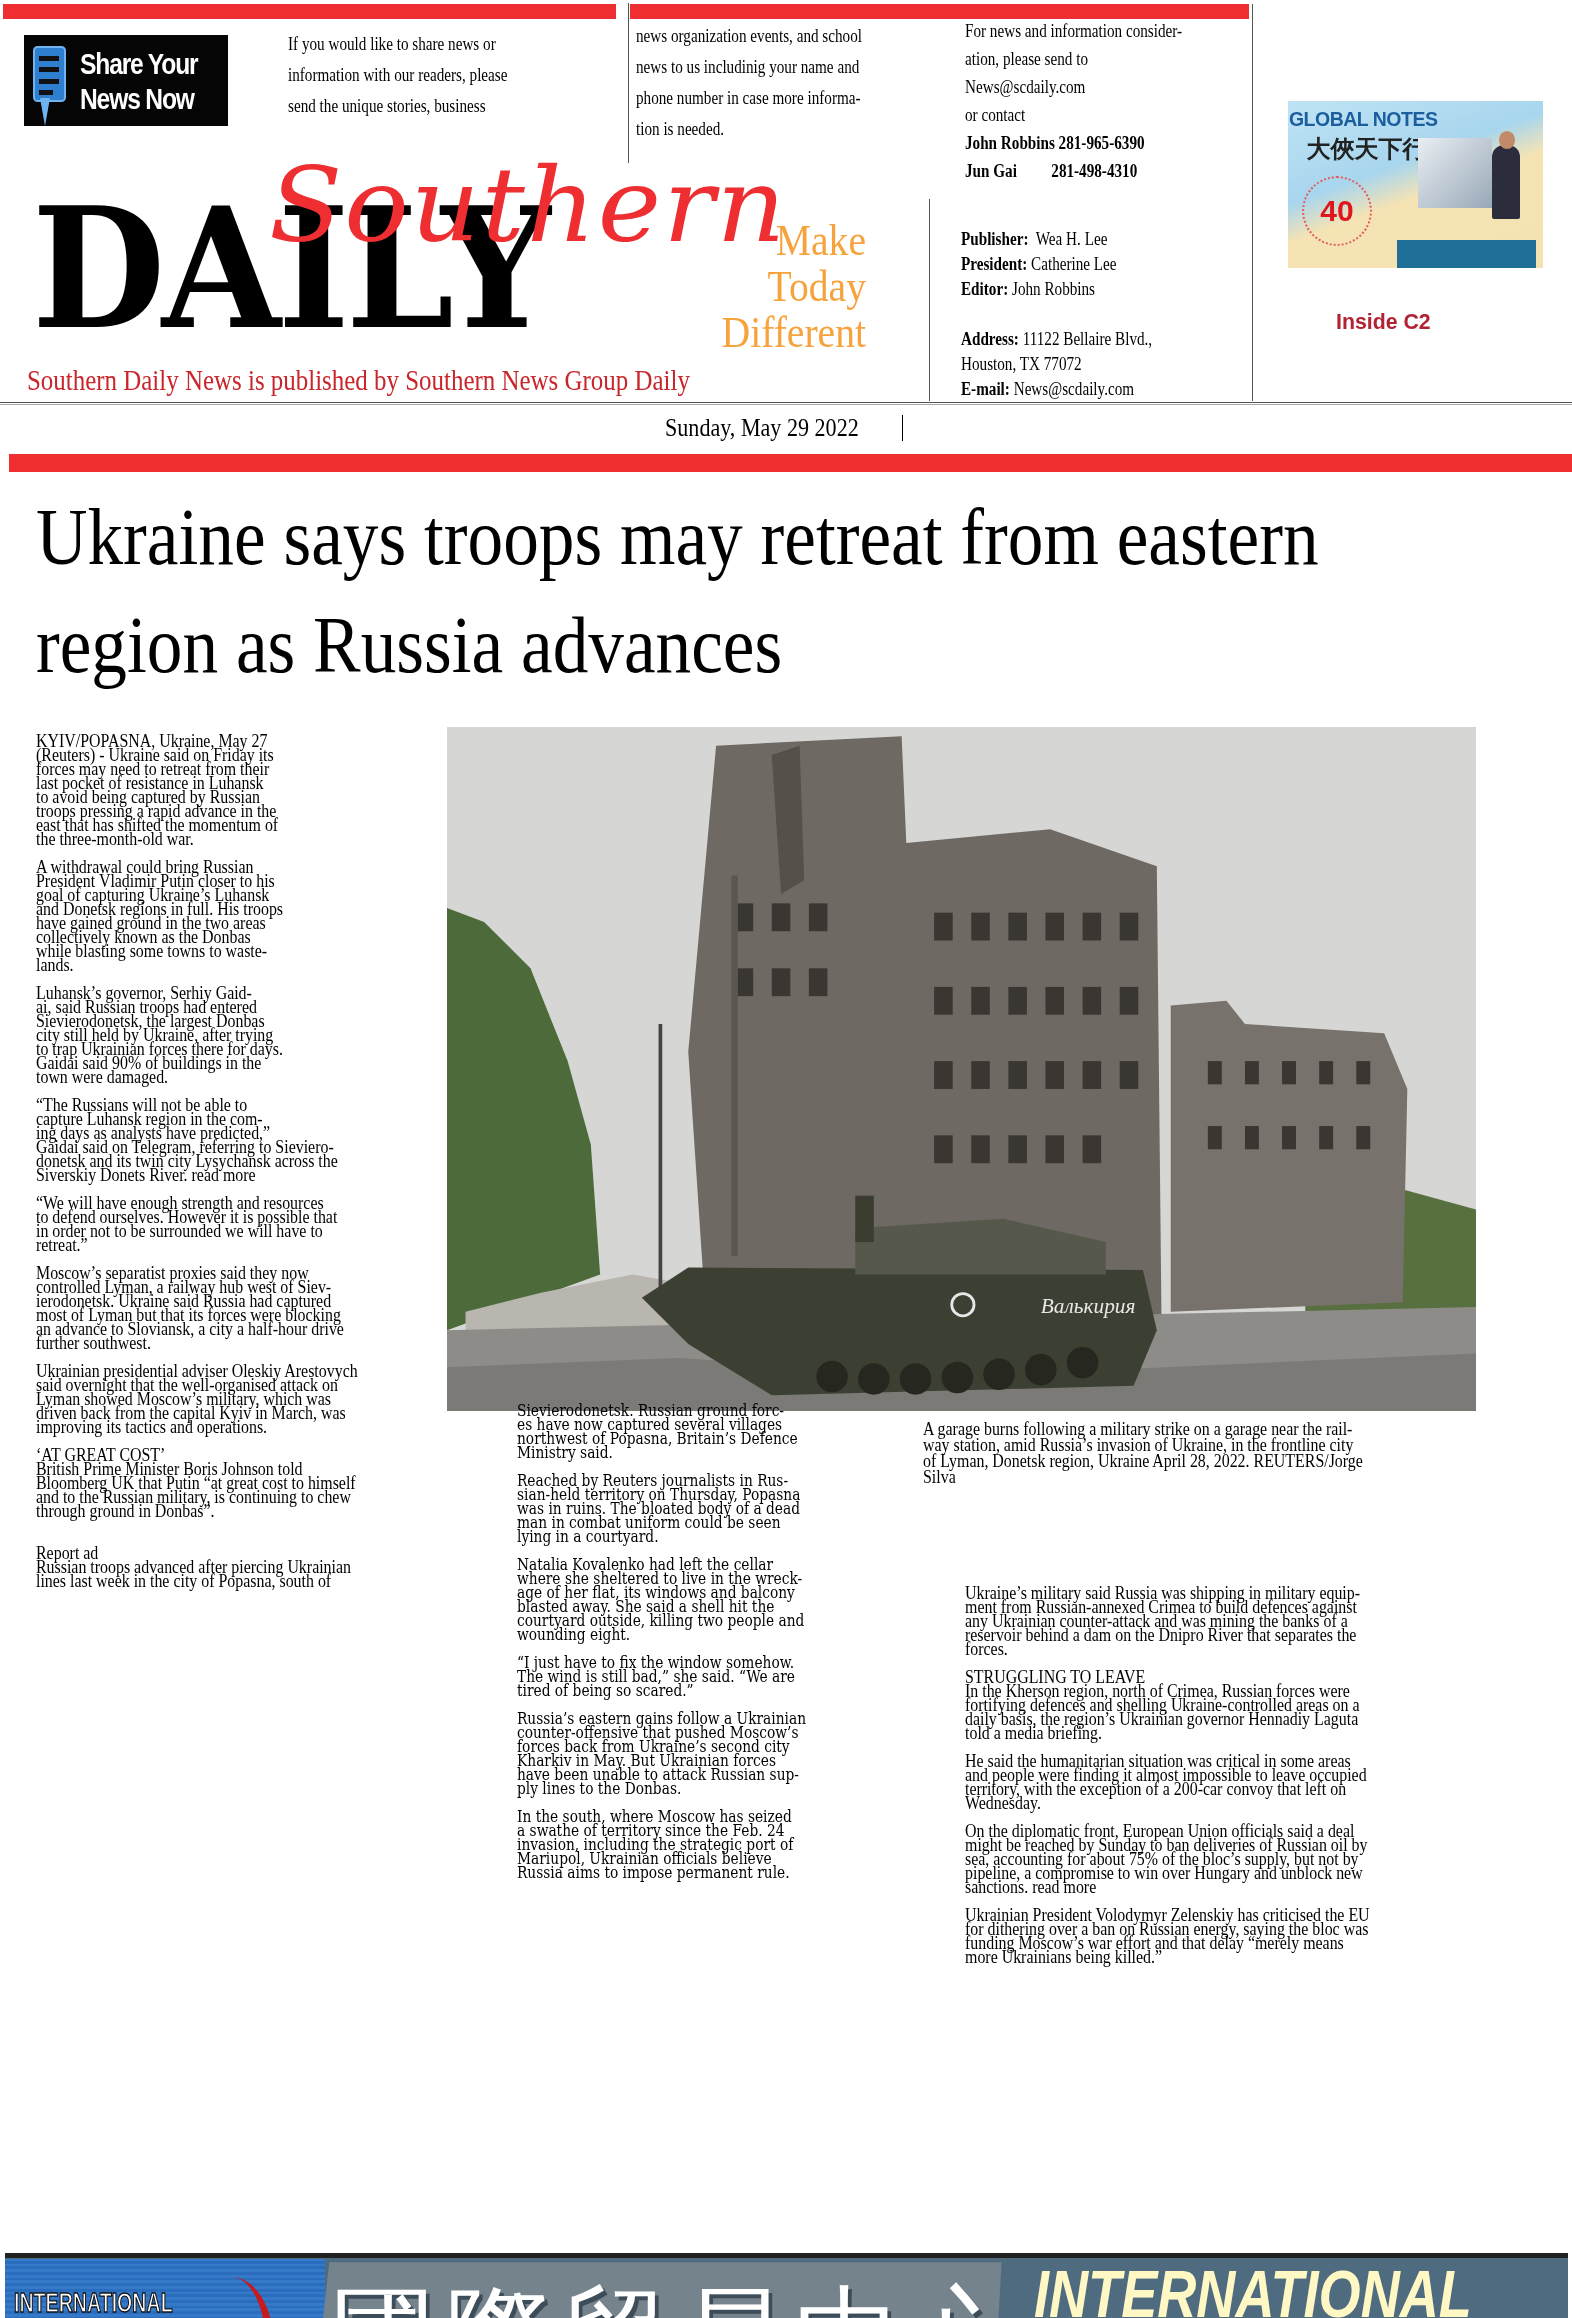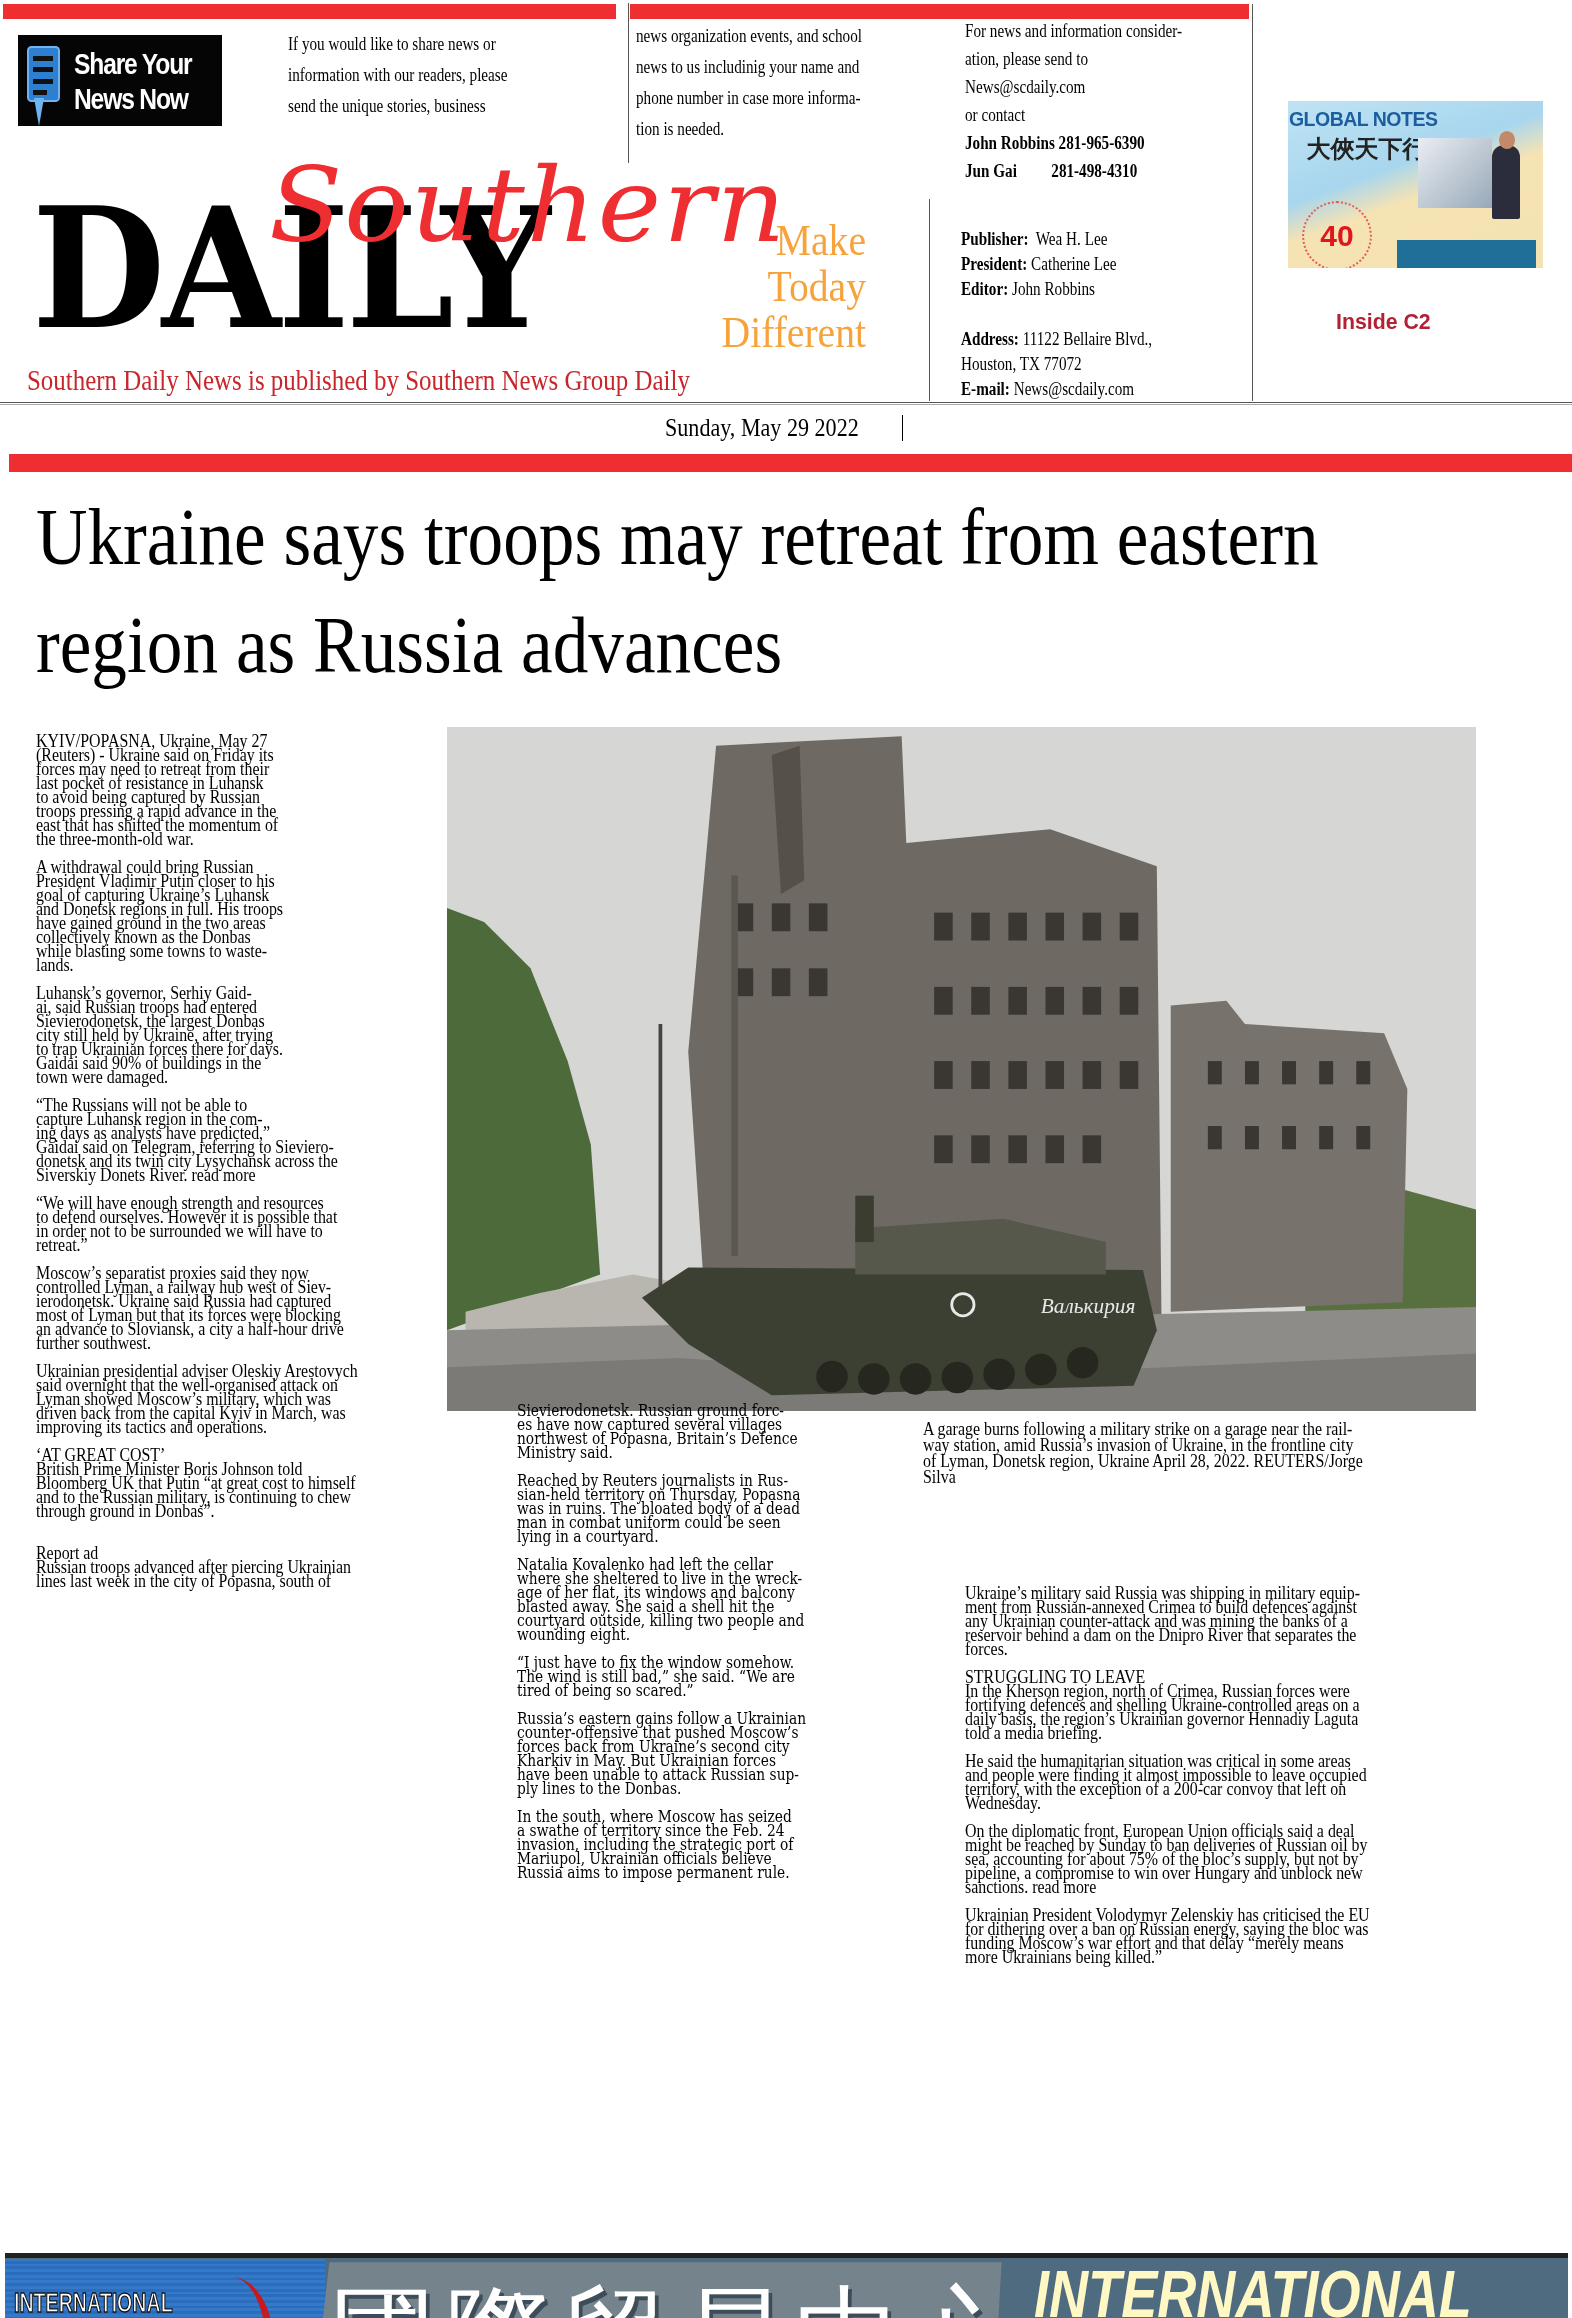--- a/index.html
+++ b/index.html
@@ -3,39 +3,39 @@
 <meta charset="utf-8">
 <style>
   * { box-sizing: border-box; margin: 0; padding: 0; }
   html, body { width: 1572px; height: 2966px; background: #ffffff; overflow: hidden; }
   body { position: relative; font-family: "Liberation Serif", serif; color: #000; }
   .abs { position: absolute; }
 
   
   .redbar { position: absolute; background: #ee2e31; }
   .vline { position: absolute; background: #555; width: 0.9px; }
-  .share-box { left: 18px; top: 35px; width: 204px; height: 91px; background: #050505; display: flex; align-items: center; }
+  .share-box { left: 24px; top: 35px; width: 204px; height: 91px; background: #050505; display: flex; align-items: center; }
   .share-icon { width: 44px; height: 70px; margin-left: 9.3px; position: relative; }
   .share-icon .bubble { position: absolute; left: 0; top: 0; width: 33px; height: 56px; background: #2f7fd0; border-radius: 4.6px; border: 2.8px solid #6fb3f0; }
   .share-icon .bubble i { position: absolute; left: 3.7px; width: 20.4px; height: 5.1px; background: #111; display: block; }
   .share-icon .tail { position: absolute; left: 6.5px; top: 52px; width: 0; height: 0; border-left: 5.6px solid transparent; border-right: 5.6px solid transparent; border-top: 28px solid #6fb3f0; }
   .share-text { font-family: "Liberation Sans", sans-serif; font-weight: bold; color: #fff; font-size: 30px; line-height: 35px; letter-spacing: -1.4px; transform: scaleX(0.82); transform-origin: left; margin-left: 2.8px; }
   .intro-col { font-size: 18.5px; line-height: 31px; transform: scaleX(0.82); transform-origin: left top; white-space: nowrap; }
   .contact-col { font-size: 18.5px; line-height: 31px; transform: scaleX(0.82); transform-origin: left top; white-space: nowrap; }
   .contact-col b { font-weight: bold; }
   .southern-script { left: 269px; top: 155px; font-family: "DejaVu Serif", serif; font-style: italic; font-size: 102px; color: #ee2e31; letter-spacing: 1.9px; line-height: 1; transform: scaleX(1.05); transform-origin: left top; }
   .daily-word { left: 32px; top: 185px; font-family: "DejaVu Serif", serif; font-weight: bold; font-size: 167px; line-height: 1; letter-spacing: -3.7px; transform: scaleX(0.92) scaleY(1.0); transform-origin: left top; color: #000; }
   .slogan { left: 690px; top: 218px; font-size: 44px; line-height: 46px; color: #f7a33d; text-align: right; width: 176px; transform: scaleX(0.9); transform-origin: right top; }
   .publisher-line { left: 27px; top: 364px; font-size: 29px; color: #c9262c; transform: scaleX(0.86); transform-origin: left top; white-space: nowrap; }
   .staff-col { left: 961px; top: 227px; font-size: 18.5px; line-height: 25px; transform: scaleX(0.82); transform-origin: left top; white-space: nowrap; }
   .staff-col b { font-weight: bold; }
   .global-notes { left: 1288px; top: 101px; width: 255px; height: 167px; background: linear-gradient(160deg, #bfe3f4 0%, #a8d6ee 40%, #f5e3b4 55%, #f3e2b2 100%); overflow: hidden; }
   .gn-title { position: absolute; left: 0.9px; top: 7px; font-family: Liberation Sans, sans-serif; font-weight: bold; font-size: 19.5px; color: #1c5d9e; letter-spacing: -0.5px; }
   .gn-cn { position: absolute; left: 18.5px; top: 32px; font-size: 24px; color: #222; font-weight: bold; }
-  .gn-badge { position: absolute; left: 14px; top: 100px; width: 70px; height: 70px; border-radius: 50%; border: 2.3px dotted #e35b5b; display: flex; align-items: center; justify-content: center; color: #e0161e; font-weight: bold; font-size: 30px; font-family: "Liberation Sans", sans-serif; }
+  .gn-badge { position: absolute; left: 14px; top: 75px; width: 70px; height: 70px; border-radius: 50%; border: 2.3px dotted #e35b5b; display: flex; align-items: center; justify-content: center; color: #e0161e; font-weight: bold; font-size: 30px; font-family: "Liberation Sans", sans-serif; }
   .gn-man { position: absolute; left: 204px; top: 44px; width: 28px; height: 74px; background: #2b2d3d; border-radius: 12px 12px 1.9px 1.9px; }
   .gn-man::before { content: ""; position: absolute; left: 6.5px; top: -14px; width: 16px; height: 17.6px; border-radius: 50%; background: #c38a6a; }
   .gn-building { position: absolute; left: 130px; top: 37px; width: 74px; height: 70px; background: linear-gradient(135deg, #e9eef2 0%, #98a8b8 100%); }
   .gn-footer { position: absolute; left: 109px; top: 139px; width: 139px; height: 28px; background: #1f6f98; }
   .inside { left: 1336px; top: 310px; font-family: "Liberation Sans", sans-serif; font-weight: bold; color: #b22234; font-size: 21.3px; }
   .dbl-rule { position: absolute; left: 0; width: 1572px; height: 2.8px; border-top: 0.9px solid #555; border-bottom: 0.9px solid #aaa; }
   .dateline { left: 665px; top: 413px; font-size: 26px; transform: scaleX(0.85); transform-origin: left top; white-space: nowrap; }
 
   
   .headline { left: 36px; font-size: 81px; line-height: 1; white-space: nowrap; transform: scaleX(0.88); transform-origin: left top; }

